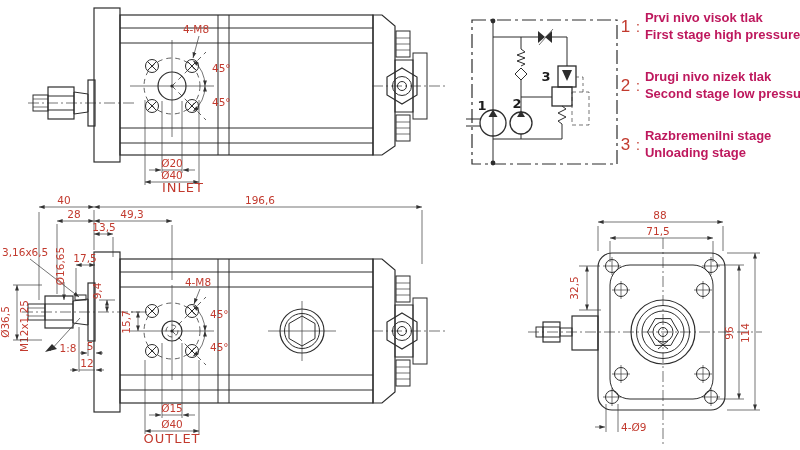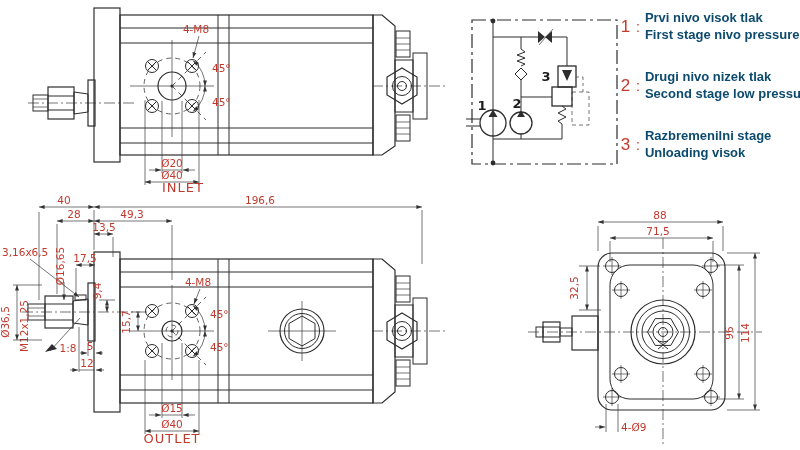--- a/index.html
+++ b/index.html
@@ -16,21 +16,21 @@
   .schthin{stroke:#2d2d2d;stroke-width:1;fill:none;}
   .dimtxt{fill:#c23a2e;font-size:10.5px;font-family:"DejaVu Sans",sans-serif;}
   .porttxt{fill:#c23a2e;font-size:13px;letter-spacing:1px;font-family:"DejaVu Sans",sans-serif;}
   .numtxt{fill:#1c1c1c;font-size:13px;font-weight:bold;font-family:"DejaVu Sans",sans-serif;}
   
   #legend{position:absolute;left:620px;top:10px;width:178px;}
   .leg-row{display:flex;align-items:center;gap:5px;margin-bottom:26px;}
   .leg-num{color:#c23a2e;font-size:17px;line-height:17px;min-width:11px;text-align:center;}
   .leg-sep{color:#c23a2e;font-size:14px;}
   .leg-lines{display:flex;flex-direction:column;}
-  .leg-line{color:#0c4a6e;font-size:13px;font-weight:700;line-height:16.5px;white-space:nowrap;}
+  .leg-line{color:#be185d;font-size:13px;font-weight:700;line-height:16.5px;white-space:nowrap;}
 </style>
 </head>
 <body>
 
 <div id="stage">
 
 <svg id="drawing" width="800" height="450" viewBox="0 0 800 450">
   <defs>
     <marker id="arw" viewBox="0 0 10 8" markerWidth="9" markerHeight="7.2" refX="9.4" refY="4" orient="auto-start-reverse">
       <path d="M0.5,0.9 L9.5,4 L0.5,7.1 Z" fill="#333"></path>
@@ -393,34 +393,34 @@
     <text class="dimtxt" x="621" y="431">4-Ø9</text>
   </g>
 </svg>
 
 <div id="legend">
   <div class="leg-row">
     <span class="leg-num">1</span>
     <span class="leg-sep">:</span>
     <span class="leg-lines">
       <span class="leg-line">Prvi nivo visok tlak</span>
-      <span class="leg-line">First stage nivo pressure</span>
+      <span class="leg-line">First stage high pressure</span>
     </span>
   </div>
   <div class="leg-row">
     <span class="leg-num">2</span>
     <span class="leg-sep">:</span>
     <span class="leg-lines">
       <span class="leg-line">Drugi nivo nizek tlak</span>
       <span class="leg-line">Second stage low pressure</span>
     </span>
   </div>
   <div class="leg-row">
     <span class="leg-num">3</span>
     <span class="leg-sep">:</span>
     <span class="leg-lines">
       <span class="leg-line">Razbremenilni stage</span>
-      <span class="leg-line">Unloading visok</span>
+      <span class="leg-line">Unloading stage</span>
     </span>
   </div>
 </div>
 
 </div>
 
 </body></html>

